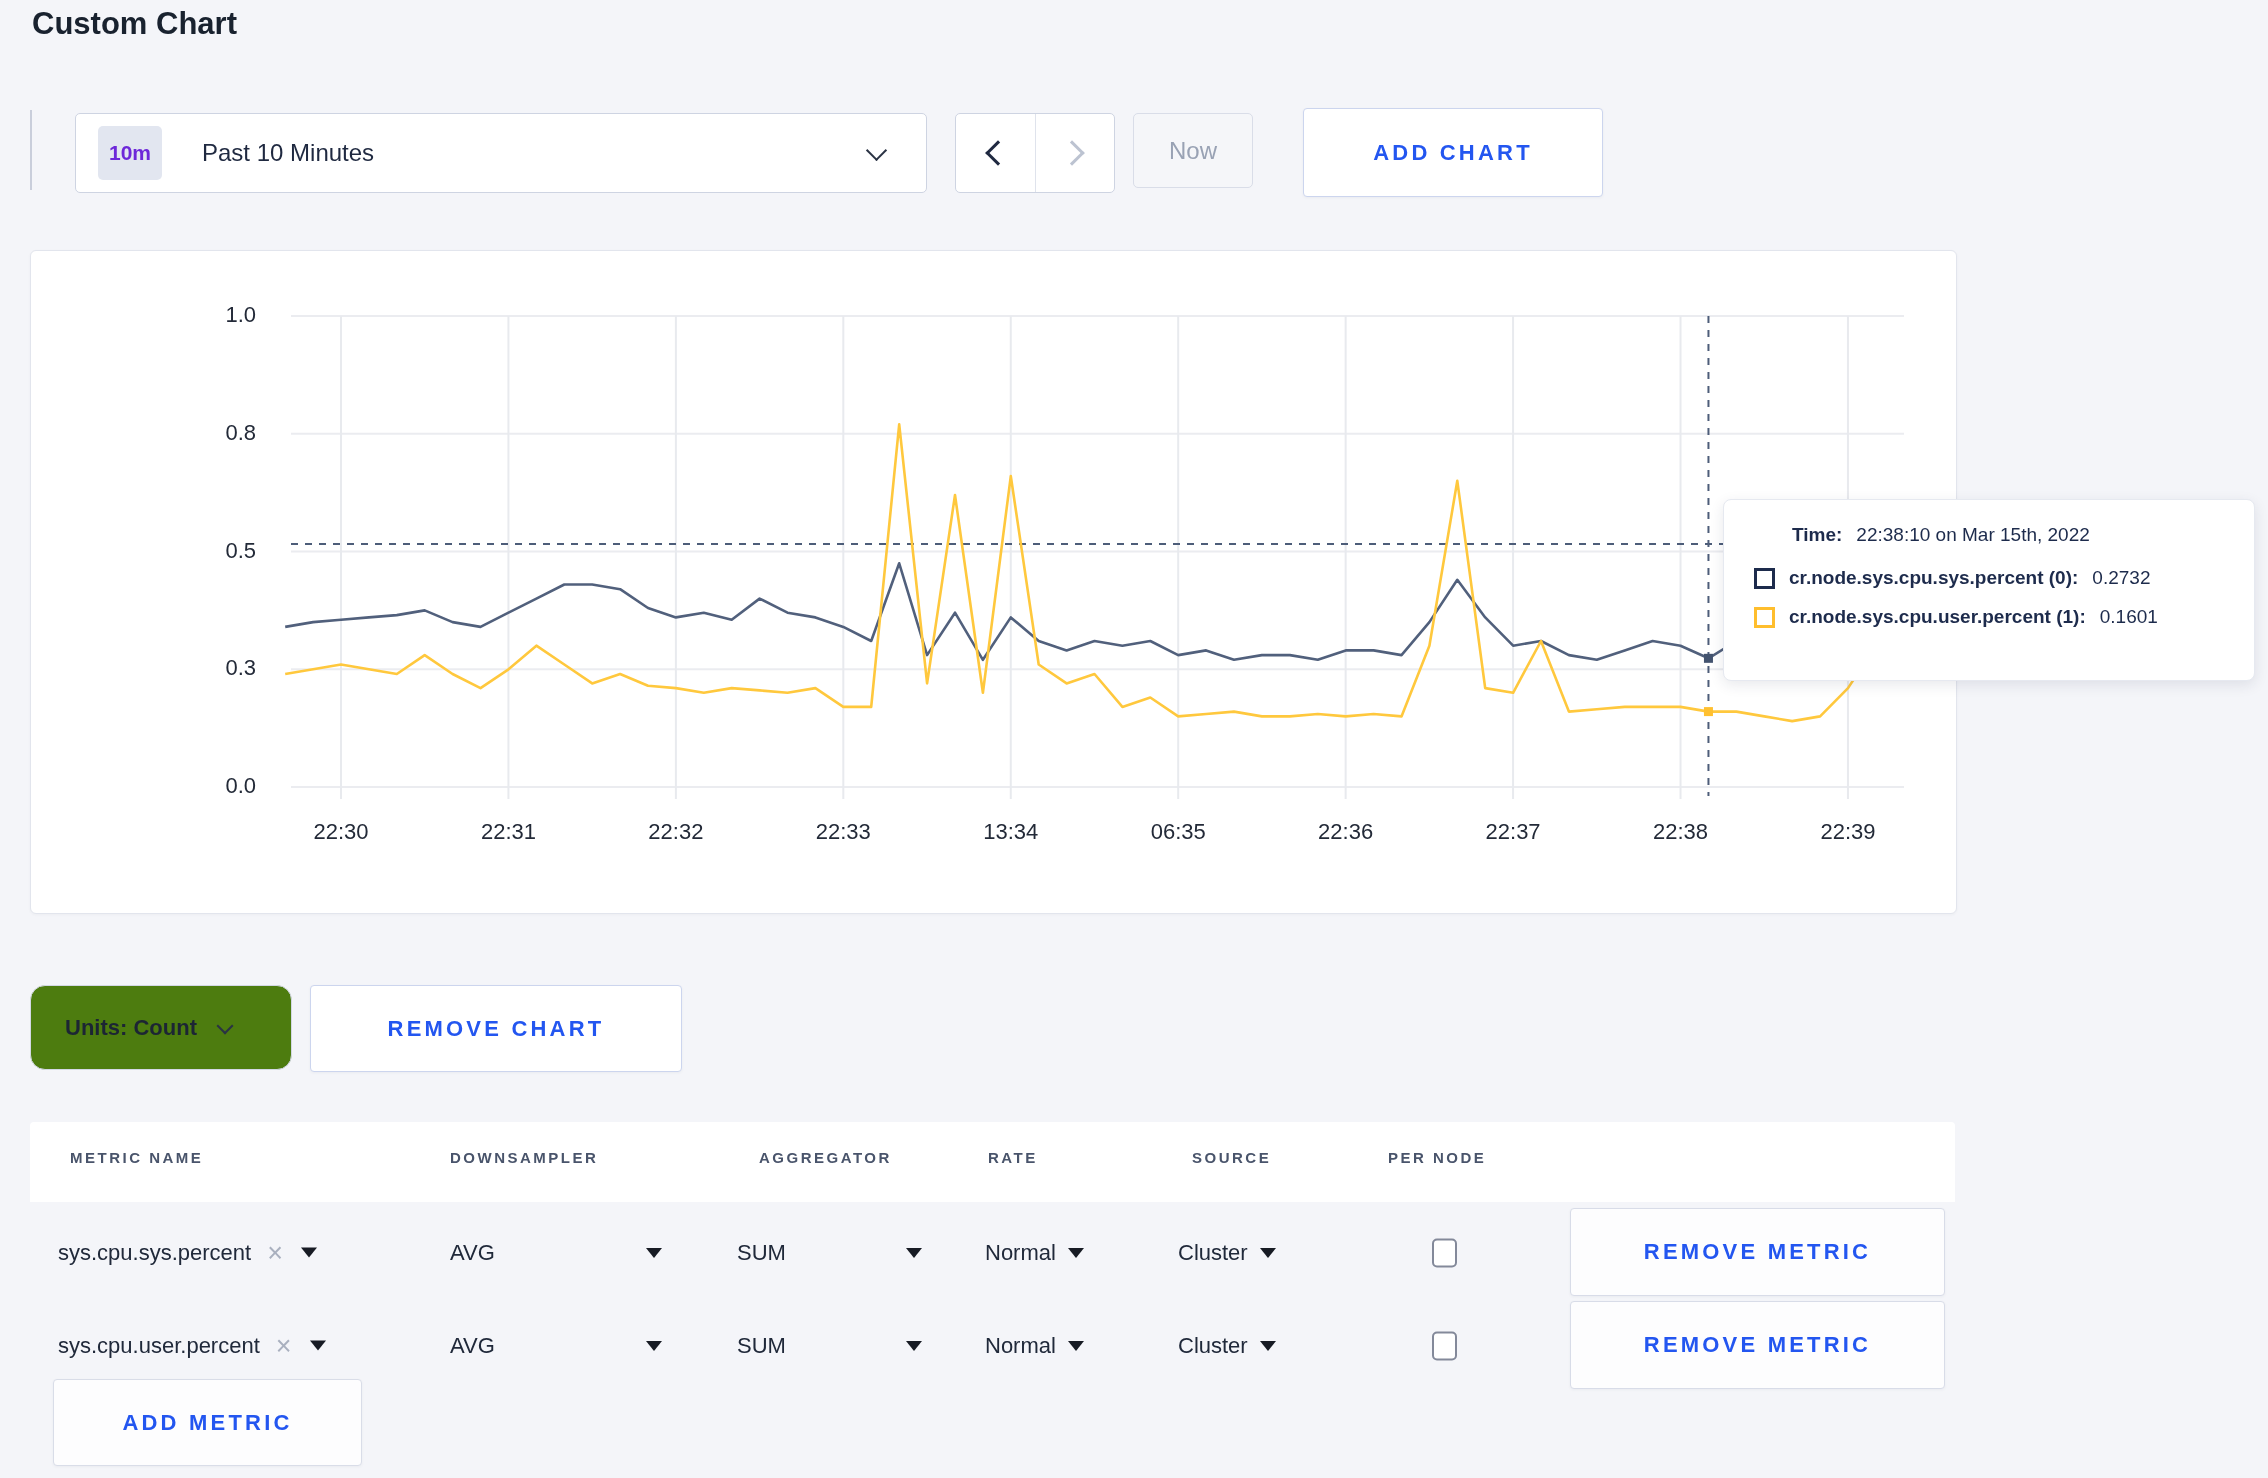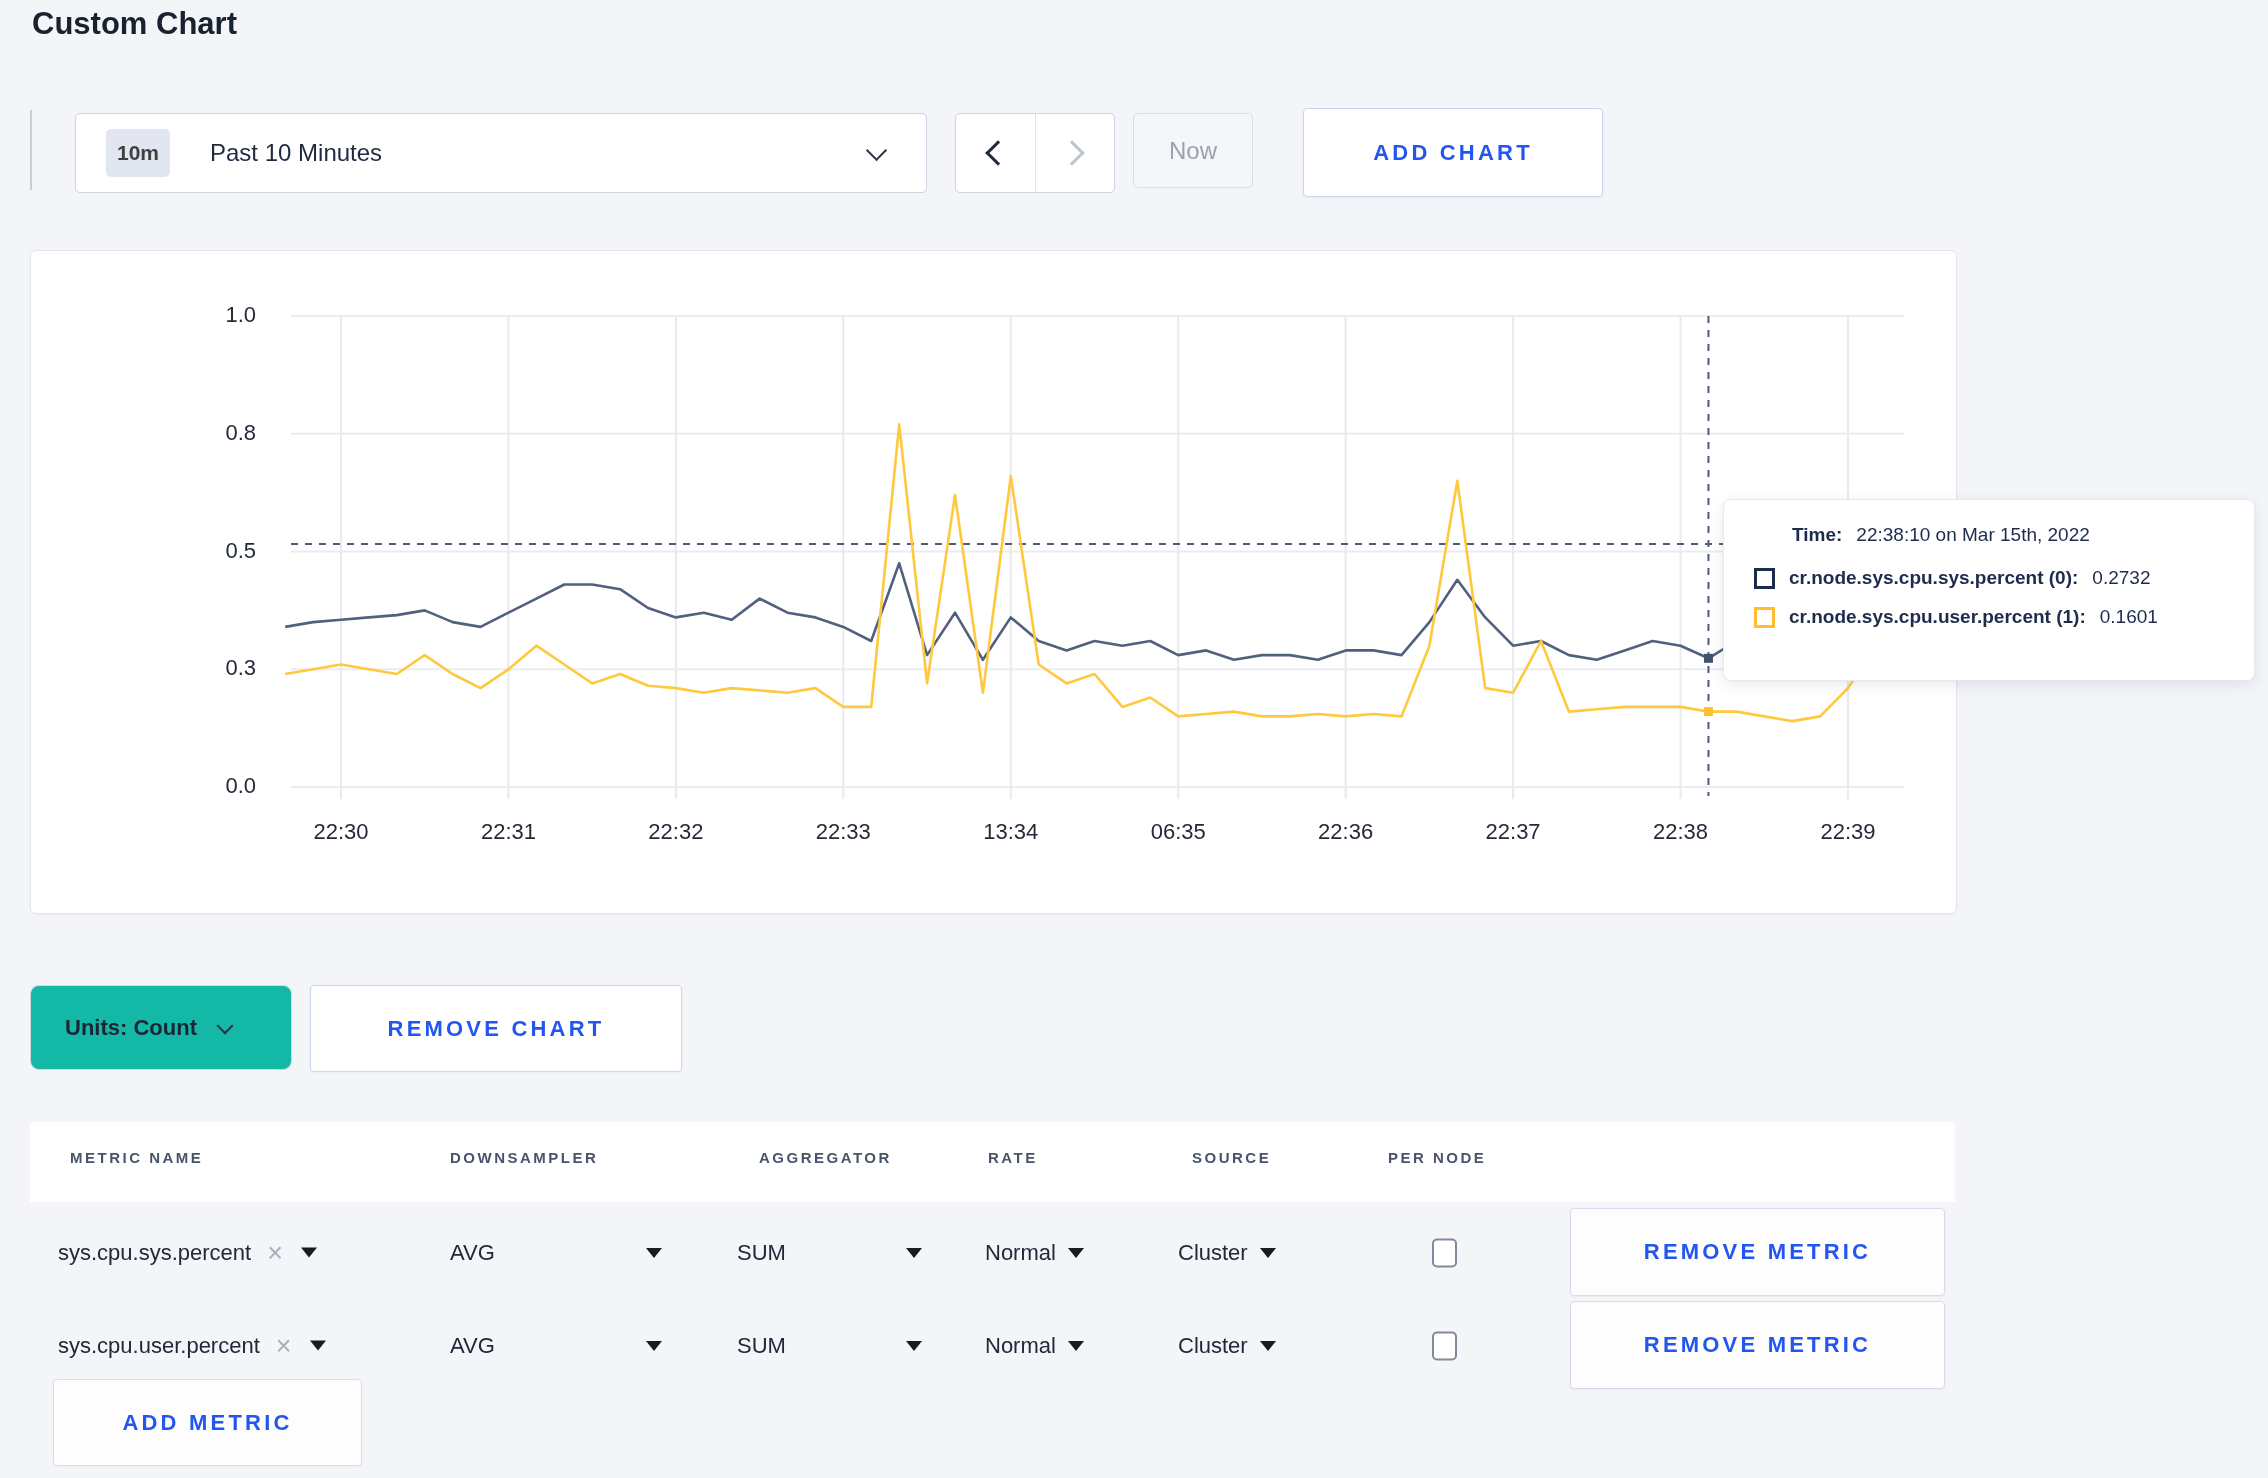--- a/index.html
+++ b/index.html
@@ -14,23 +14,23 @@
   
   .page-title{left:32px;top:6px;font-size:31px;font-weight:600;color:#19222f;}
   .toolbar-divider{left:30px;top:110px;width:2px;height:80px;background:#c9cedb;}
 
   .time-dd{
     left:75px;top:113px;width:852px;height:80px;background:#fff;
     border:1.5px solid #ced4e2;border-radius:5px;display:flex;align-items:center;
     box-sizing:border-box;cursor:pointer;
   }
   .time-badge{
-    margin-left:30px;background:#e2e6f0;border-radius:5px;
-    min-width:64px;height:48px;display:flex;align-items:center;justify-content:center;
-    font-size:21px;font-weight:700;color:#404040;
+    margin-left:22px;background:#e2e6f0;border-radius:5px;
+    min-width:64px;height:54px;display:flex;align-items:center;justify-content:center;
+    font-size:21px;font-weight:700;color:#6d28d9;
   }
   .time-label{margin-left:40px;font-size:24px;color:#1f2940;}
   .chev{display:inline-block;border-right:2.5px solid #2a3344;border-bottom:2.5px solid #2a3344;}
   .chev-down{width:13px;height:13px;transform:rotate(45deg);margin-left:auto;margin-right:42px;margin-top:-6px;}
   .chev-down-sm{width:10px;height:10px;transform:rotate(45deg);margin-top:-4px;}
 
   .nav-arrows{
     left:955px;top:113px;width:160px;height:80px;background:#fff;
     border:1.5px solid #ced4e2;border-radius:5px;display:flex;box-sizing:border-box;
   }
@@ -68,22 +68,22 @@
     box-sizing:border-box;padding:24px 0 0 30px;font-size:19px;color:#1d2b4c;
   }
   .tt-time{padding-left:38px;margin-bottom:21px;}
   .tt-label{font-weight:700;margin-right:14px;}
   .tt-row{display:flex;align-items:center;margin-bottom:17px;}
   .swatch{width:15px;height:15px;border:3px solid #1d2b4c;background:#fff;margin-right:14px;flex:0 0 auto;}
   .tt-name{font-weight:700;margin-right:14px;}
 
   
   .units-box{
-    left:30px;top:985px;width:262px;height:85px;background:#14b8a6;
-    border:1.5px solid #d3d8e4;border-radius:9px;display:flex;align-items:center;
+    left:30px;top:985px;width:262px;height:85px;background:#4d7c0f;
+    border:1.5px solid #d3d8e4;border-radius:15px;display:flex;align-items:center;
     box-sizing:border-box;cursor:pointer;
   }
   .units-box span.txt{margin-left:34px;font-size:22px;font-weight:700;color:#1c2534;margin-right:22px;}
   .remove-chart{left:310px;top:985px;width:372px;height:87px;}
 
   
   .table-head{left:30px;top:1122px;width:1925px;height:80px;background:#fff;border-radius:4px 4px 0 0;}
   .th{position:absolute;top:27px;font-size:15px;font-weight:700;letter-spacing:2.5px;color:#49546b;}
   .th.c0{left:40px;} .th.c1{left:420px;} .th.c2{left:729px;} .th.c3{left:958px;} .th.c4{left:1162px;} .th.c5{left:1358px;}
 

